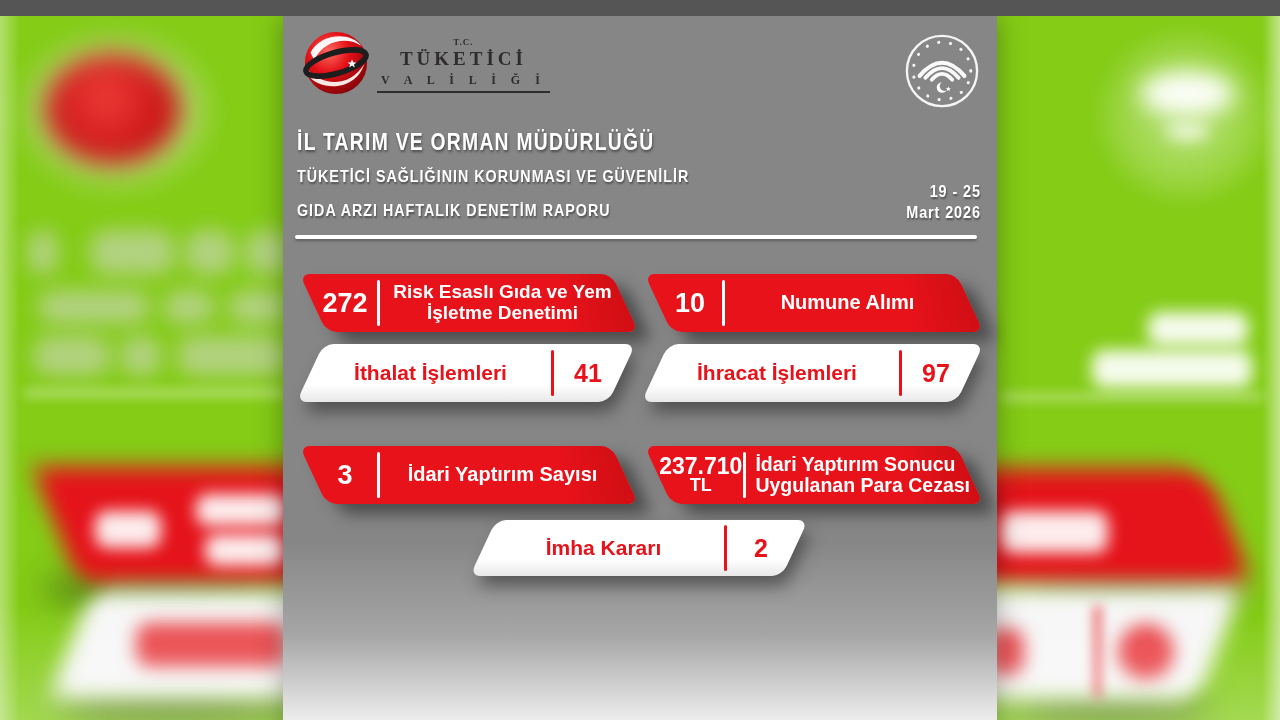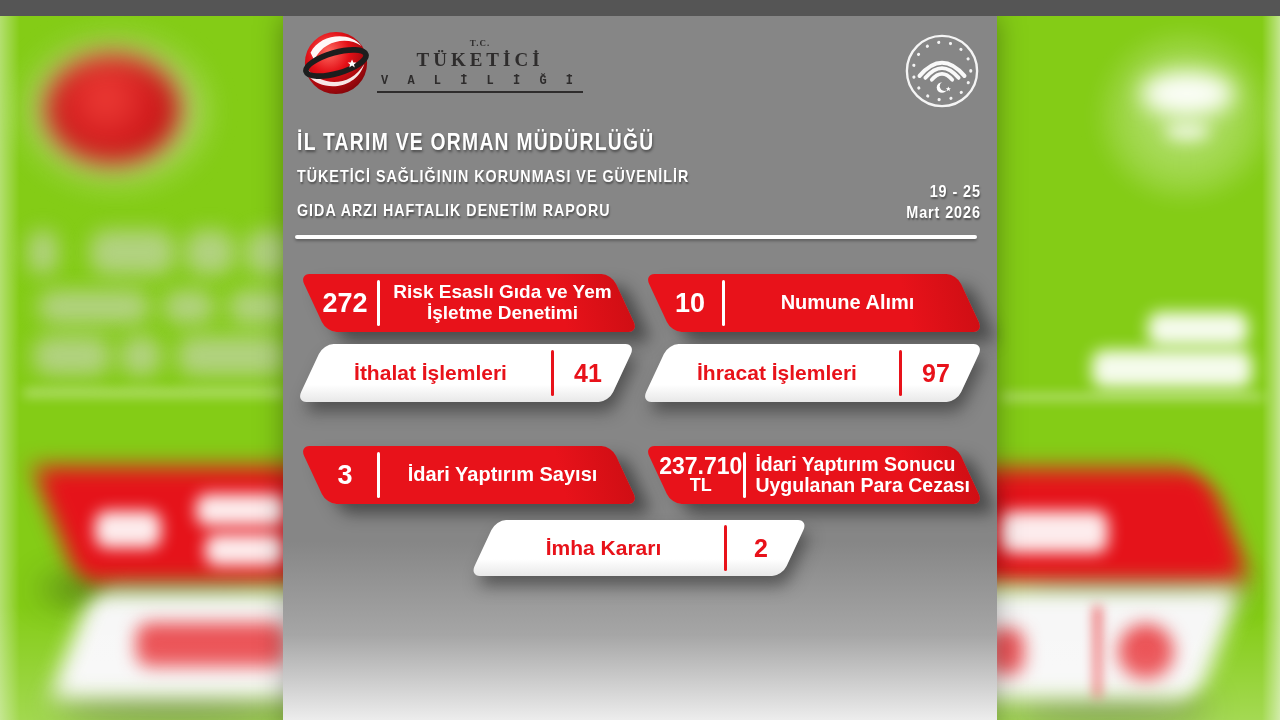--- a/index.html
+++ b/index.html
@@ -31,21 +31,21 @@
   .panel { position:absolute; left:283px; top:0; width:714px; height:720px; z-index:2;
            background:linear-gradient(#868686 0%, #868686 73%, #a6a6a6 86%, #dcdcdc 95%, #fafafa 100%);
            box-shadow:0 0 26px rgba(0,0,0,.35); }
 
   
   .gov-logo { position:absolute; left:20px; top:14px; display:flex; align-items:center; gap:8px; }
   .gov-text { display:flex; flex-direction:column; align-items:center; color:#2e2c2c; }
   .gov-tc { font-family:"Liberation Serif", serif; font-size:9px; letter-spacing:1px; font-weight:bold; }
   .gov-city { font-family:"Liberation Serif", serif; font-size:19px; letter-spacing:4px;
               font-weight:bold; margin-top:1px; }
-  .gov-org { font-family:Liberation Mono, monospace; font-size:12px; letter-spacing:6px;
+  .gov-org { font-family:Liberation Serif, serif; font-size:12px; letter-spacing:6px;
              font-weight:bold; padding:2px 4px 3px 4px; border-bottom:2.5px solid #2e2c2c; margin-top:1px; }
   .ministry-seal { position:absolute; left:620px; top:16px; width:78px; height:78px; }
 
   
   .title-1 { position:absolute; left:14px; top:113px; color:#fff; font-weight:bold;
              font-size:23px; letter-spacing:1.5px; white-space:nowrap;
              transform:scaleX(.84); transform-origin:left top;
              text-shadow:1px 2px 3px rgba(0,0,0,.45); }
   .title-2 { position:absolute; left:14px; top:151px; color:#fff; font-weight:bold;
              font-size:17px; letter-spacing:1.2px; white-space:nowrap;

